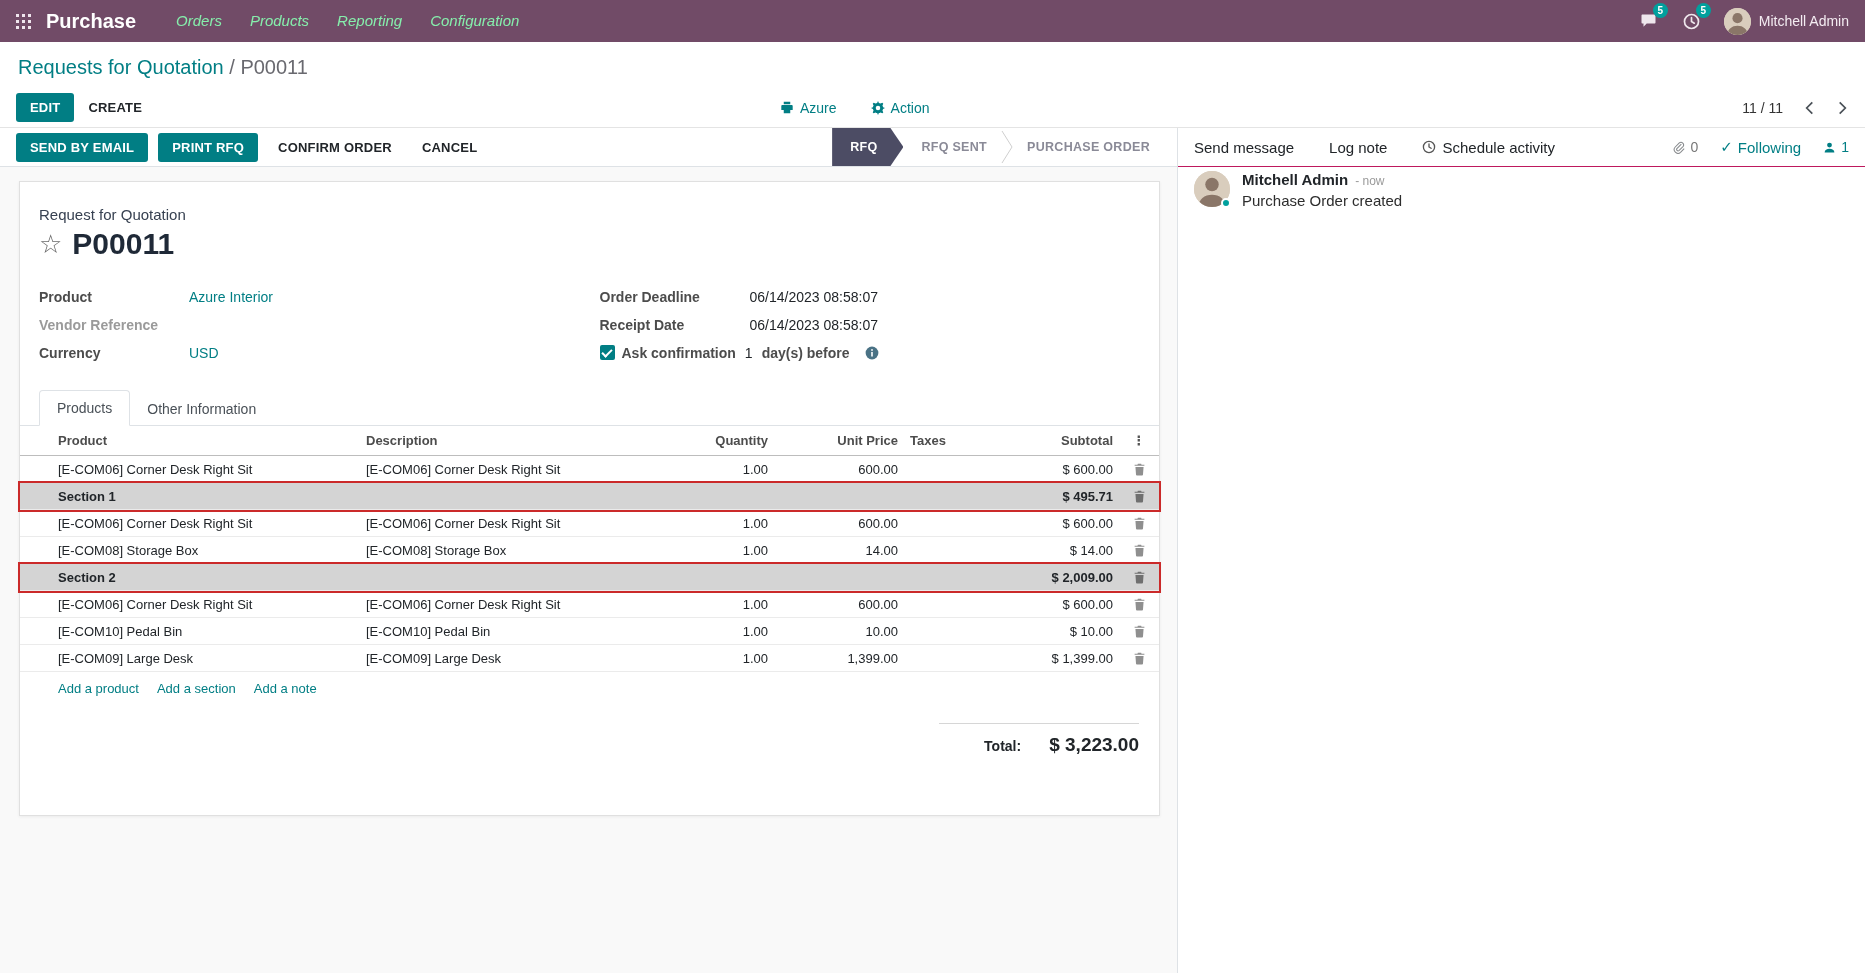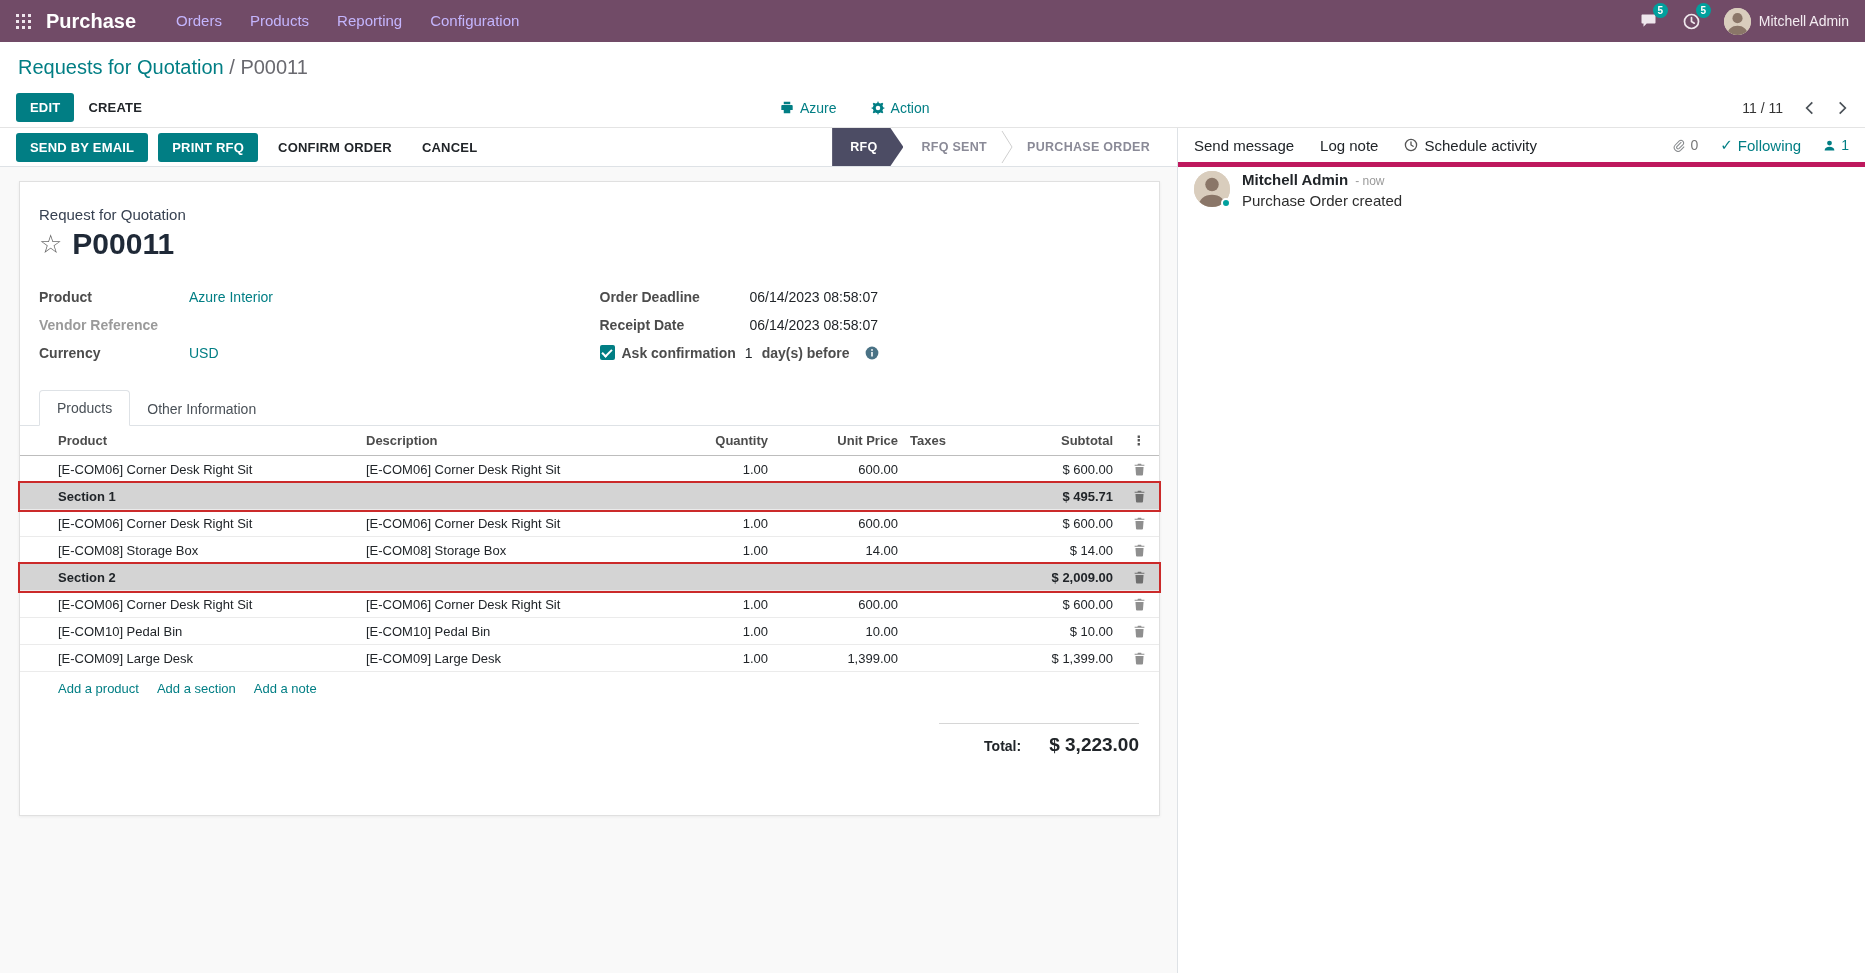--- a/index.html
+++ b/index.html
@@ -7,21 +7,21 @@
   body {
     font-family: "Liberation Sans", "DejaVu Sans", sans-serif;
     font-size: 14px; color: #212529; background: #fff; overflow: hidden;
   }
   svg { display: block; }
 
   
   .navbar { height: 42px; background: #714B67; color: #fff; display: flex; align-items: center; padding-right: 16px; }
   .apps-btn { width: 46px; height: 42px; display: flex; align-items: center; justify-content: center; cursor: pointer; }
   .brand { font-size: 20px; font-weight: 600; margin-right: 26px; cursor: pointer; }
-  .nav-menu { font-size: 15px; padding: 0 14px; line-height: 42px; color: #c4b5fd; cursor: pointer; }
+  .nav-menu { font-size: 15px; padding: 0 14px; line-height: 42px; color: #86efac; cursor: pointer; font-style: italic; }
   .nav-right { margin-left: auto; display: flex; align-items: center; gap: 22px; }
   .systray-icon { position: relative; cursor: pointer; padding: 4px 2px; }
   .badge { position: absolute; top: -6px; right: -9px; background: #00A09D; color: #fff; font-size: 10px; font-weight: 700; min-width: 15px; height: 15px; line-height: 15px; text-align: center; border-radius: 8px; padding: 0 3px; }
   .user-block { display: flex; align-items: center; gap: 8px; cursor: pointer; }
   .avatar-sm { width: 27px; height: 27px; border-radius: 50%; overflow: hidden; background: #dcd0c0; }
   .user-name { font-size: 14px; color: #f4ecf2; }
 
   
   .breadcrumb-row { height: 46px; padding: 14px 0 0 18px; font-size: 20px; background: #fff; }
   .bc-parent { color: #017E84; text-decoration: none; cursor: pointer; }
@@ -89,21 +89,21 @@
   .trash-btn { cursor: pointer; display: flex; }
   .add-links { display: flex; gap: 18px; padding: 9px 6px 9px 38px; }
   .add-link { color: #017E84; font-size: 13px; cursor: pointer; }
 
   .total-sep { width: 200px; margin: 18px 20px 0 auto; border-top: 1px solid #d6d6d6; }
   .totals { display: flex; justify-content: flex-end; align-items: baseline; gap: 28px; padding: 10px 20px 0 0; }
   .total-label { font-size: 14px; font-weight: 700; }
   .total-value { font-size: 19px; font-weight: 700; }
 
   
-  .chatter-header { height: 39px; border-bottom: 5px solid #be185d; display: flex; align-items: center; padding: 0 16px; gap: 26px; }
+  .chatter-header { height: 39px; border-bottom: 1px solid #be185d; display: flex; align-items: center; padding: 0 16px; gap: 35px; }
   .ch-btn { font-size: 15px; color: #212529; cursor: pointer; display: flex; align-items: center; gap: 6px; }
   .ch-right { margin-left: auto; display: flex; align-items: center; gap: 22px; }
   .attach { display: flex; align-items: center; gap: 5px; color: #777; font-size: 14px; cursor: pointer; }
   .following { display: flex; align-items: center; gap: 5px; color: #017E84; font-size: 15px; cursor: pointer; }
   .followers { display: flex; align-items: center; gap: 5px; color: #017E84; font-size: 14px; cursor: pointer; }
   .today-divider { margin: 16px 0 12px; display: flex; align-items: center; color: #828282; font-size: 13.5px; }
   .today-divider::before, .today-divider::after { content: ""; flex: 1; border-top: 1px solid #e3e3e3; margin: 0 14px; }
   .message { display: flex; gap: 12px; padding: 4px 16px; }
   .msg-avatar { position: relative; width: 36px; height: 36px; flex: 0 0 36px; }
   .avatar-img { width: 36px; height: 36px; border-radius: 50%; overflow: hidden; background: #dcd0c0; }

